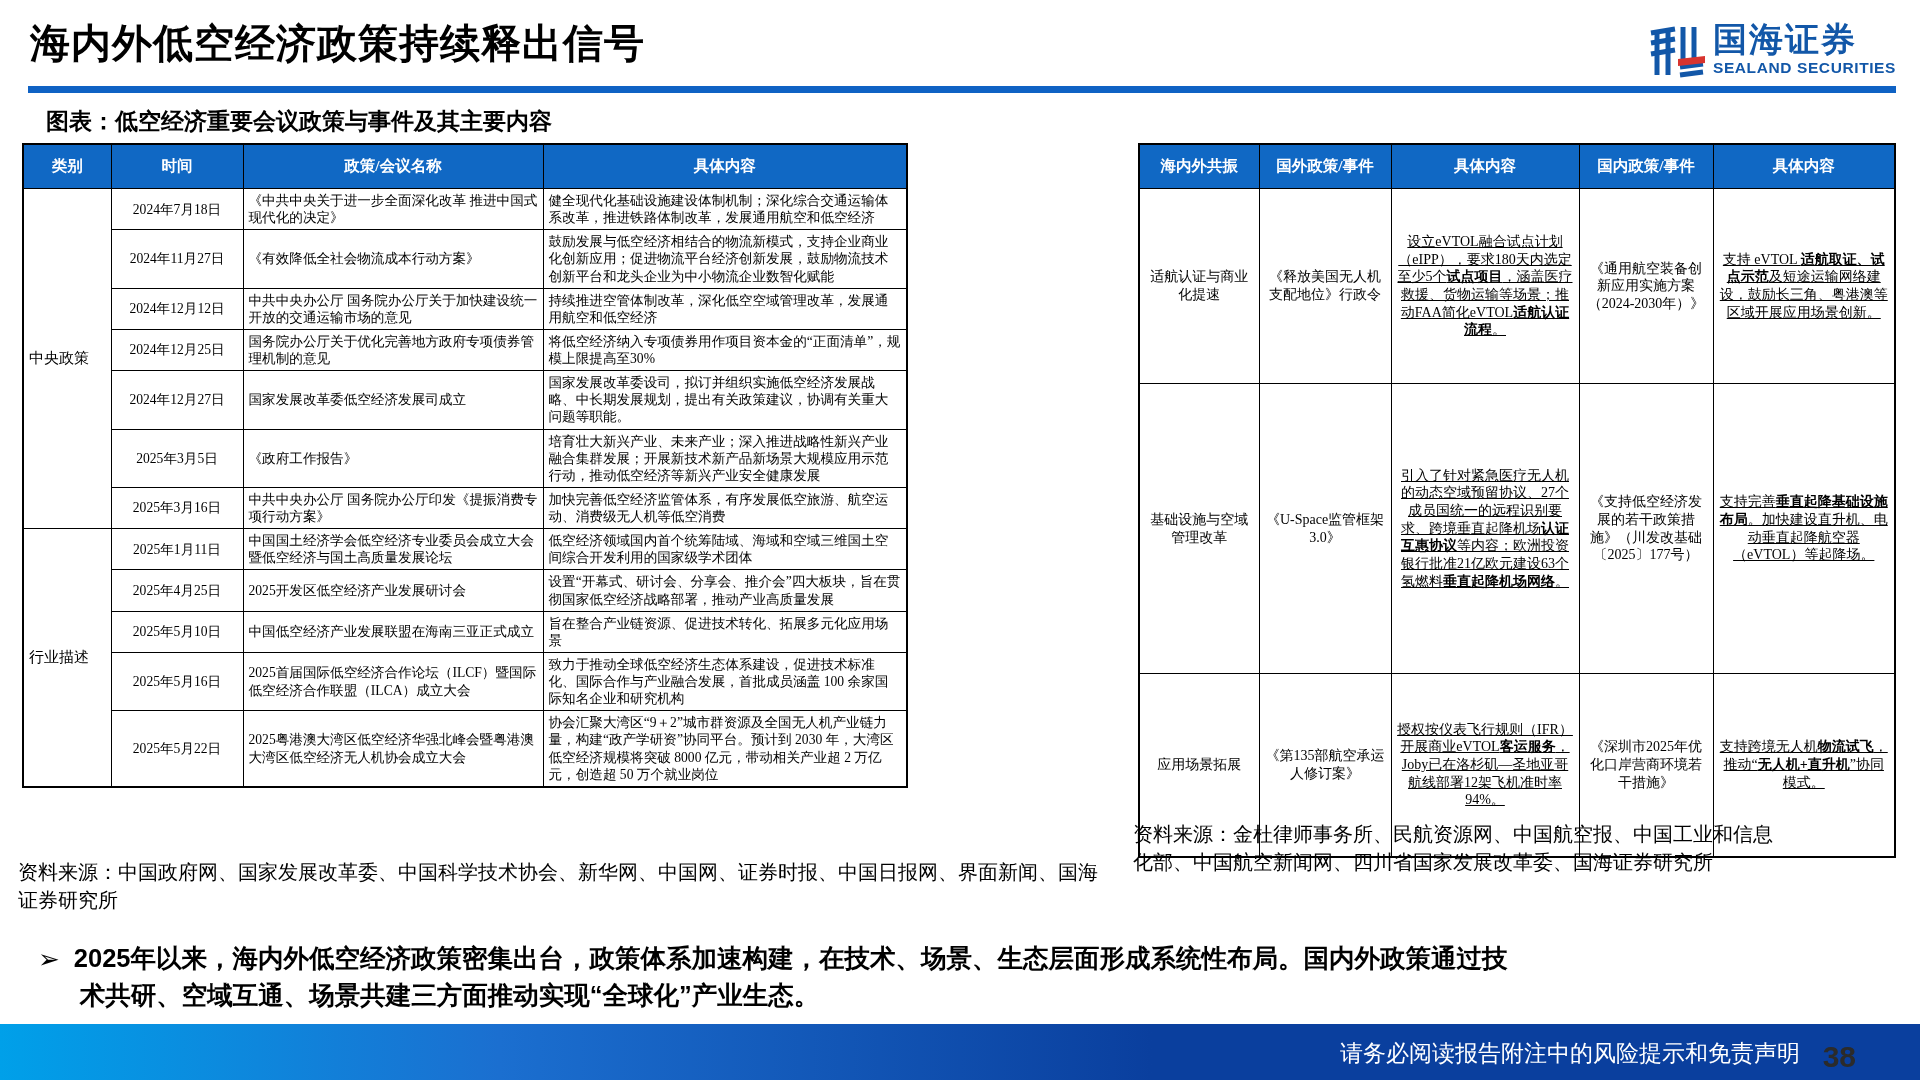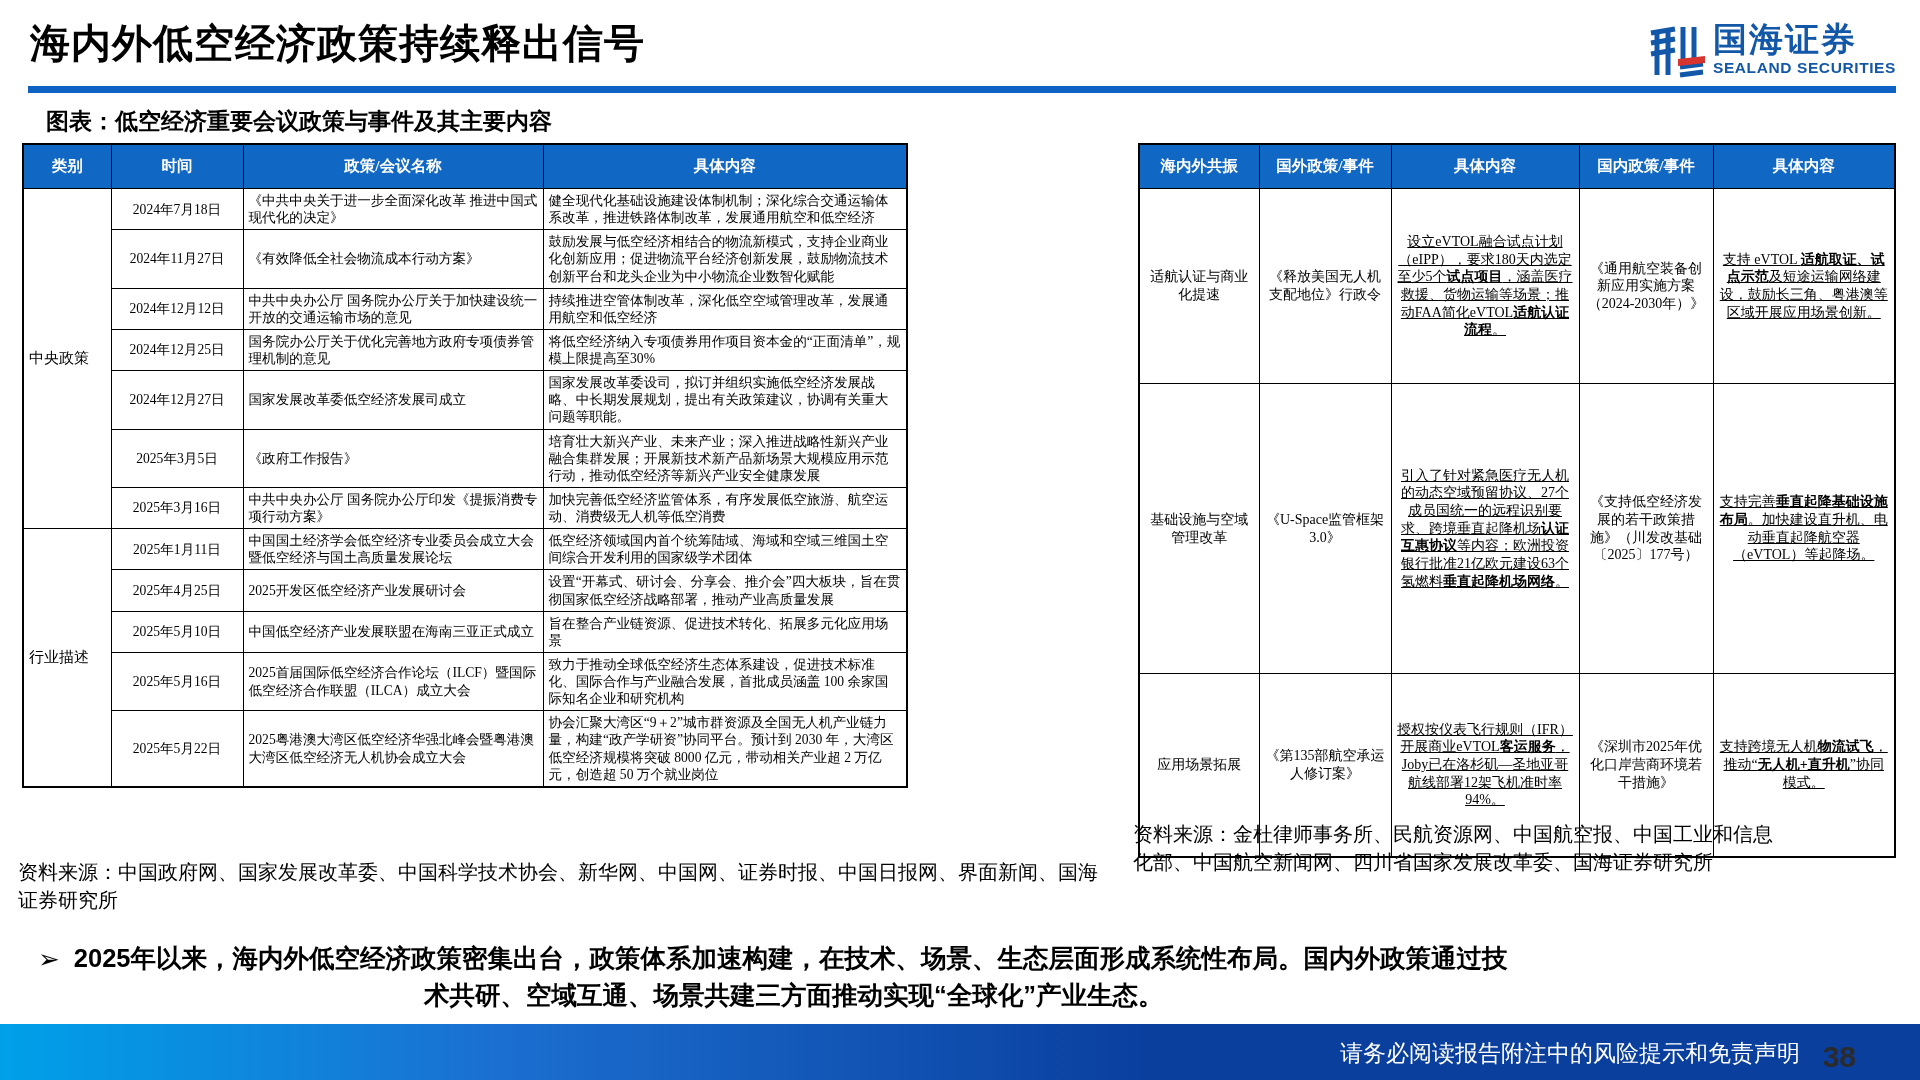--- a/index.html
+++ b/index.html
@@ -75,21 +75,20 @@
 
   
   .bullet {
     position: absolute; left: 38px; top: 940px; width: 1830px;
     display: flex; align-items: flex-start; gap: 14px;
   }
   .bullet-arrow { font-size: 26px; color: #000; line-height: 1.34; padding-top: 2px; }
   .bullet-text {
     font-size: 25.5px; font-weight: bold; color: #000; line-height: 1.44;
     text-indent: 0;
-    text-align: center;
   }
   .bullet-text .l2 { display: block; padding-left: 6px; }
 
   
   .footer {
     position: absolute; left: 0; bottom: 0; width: 1920px; height: 56px;
     background: linear-gradient(90deg, #00a0e9 0%, #1b6fd0 26%, #0a3f9e 60%, #0a3f9e 100%);
   }
   .footer-text {
     position: absolute; right: 120px; top: 14px;

